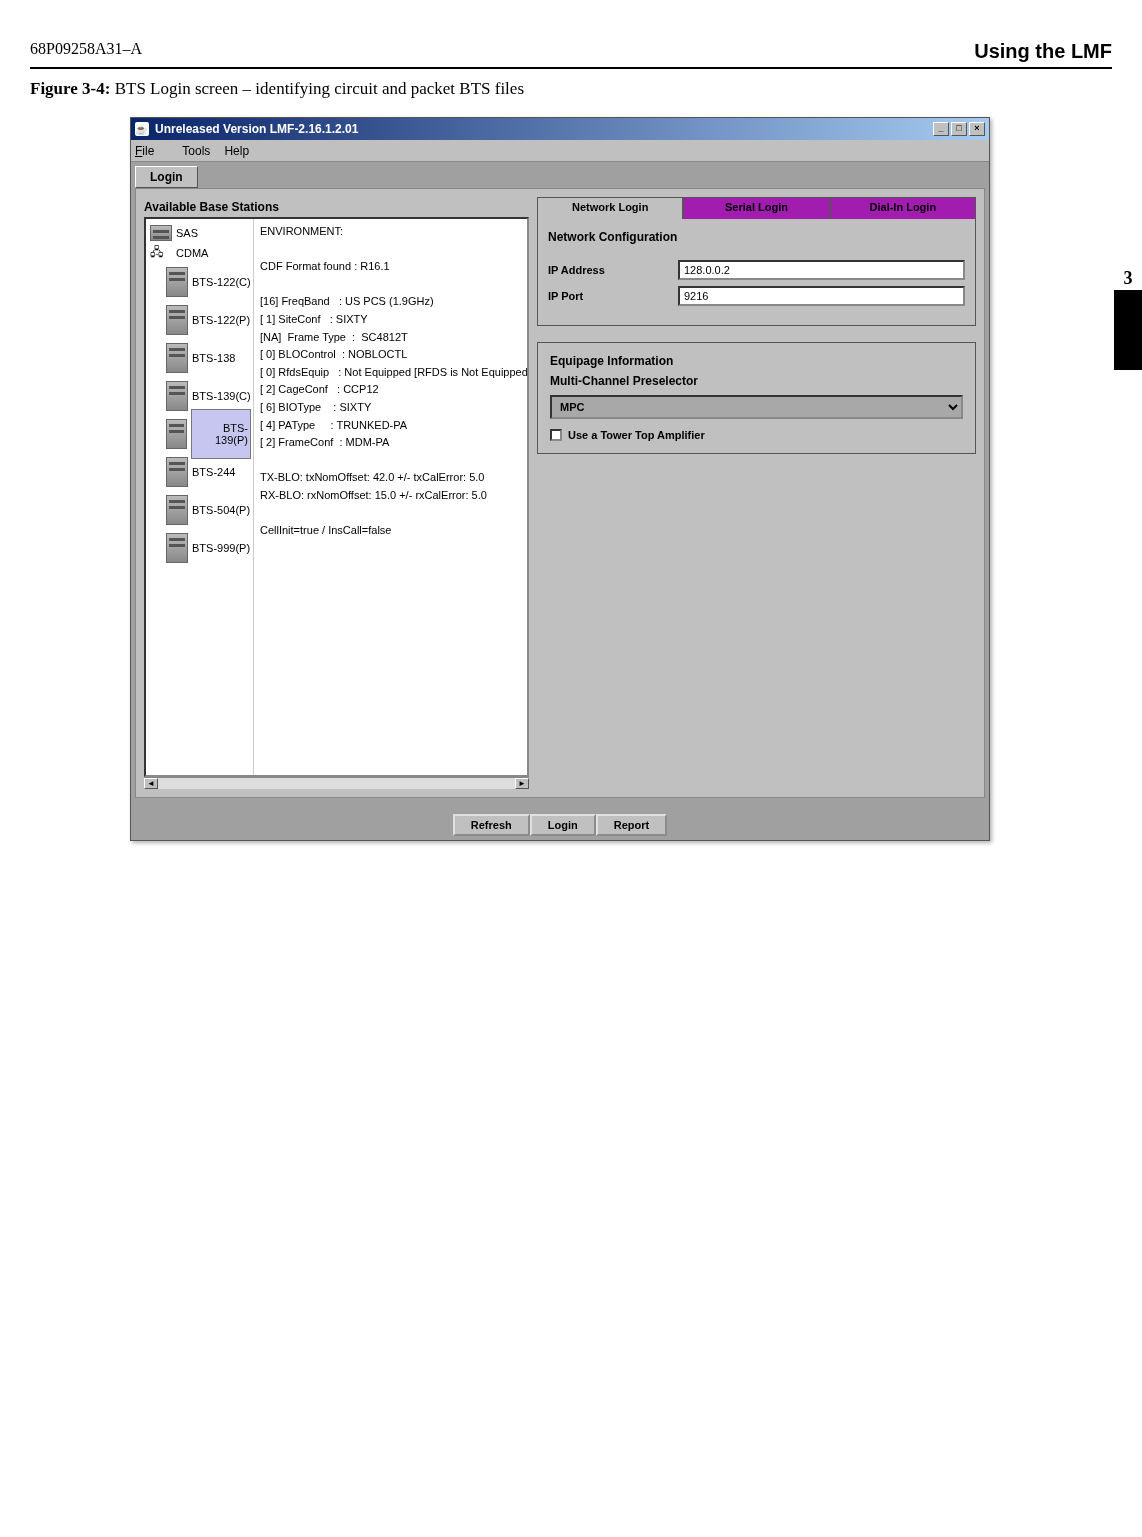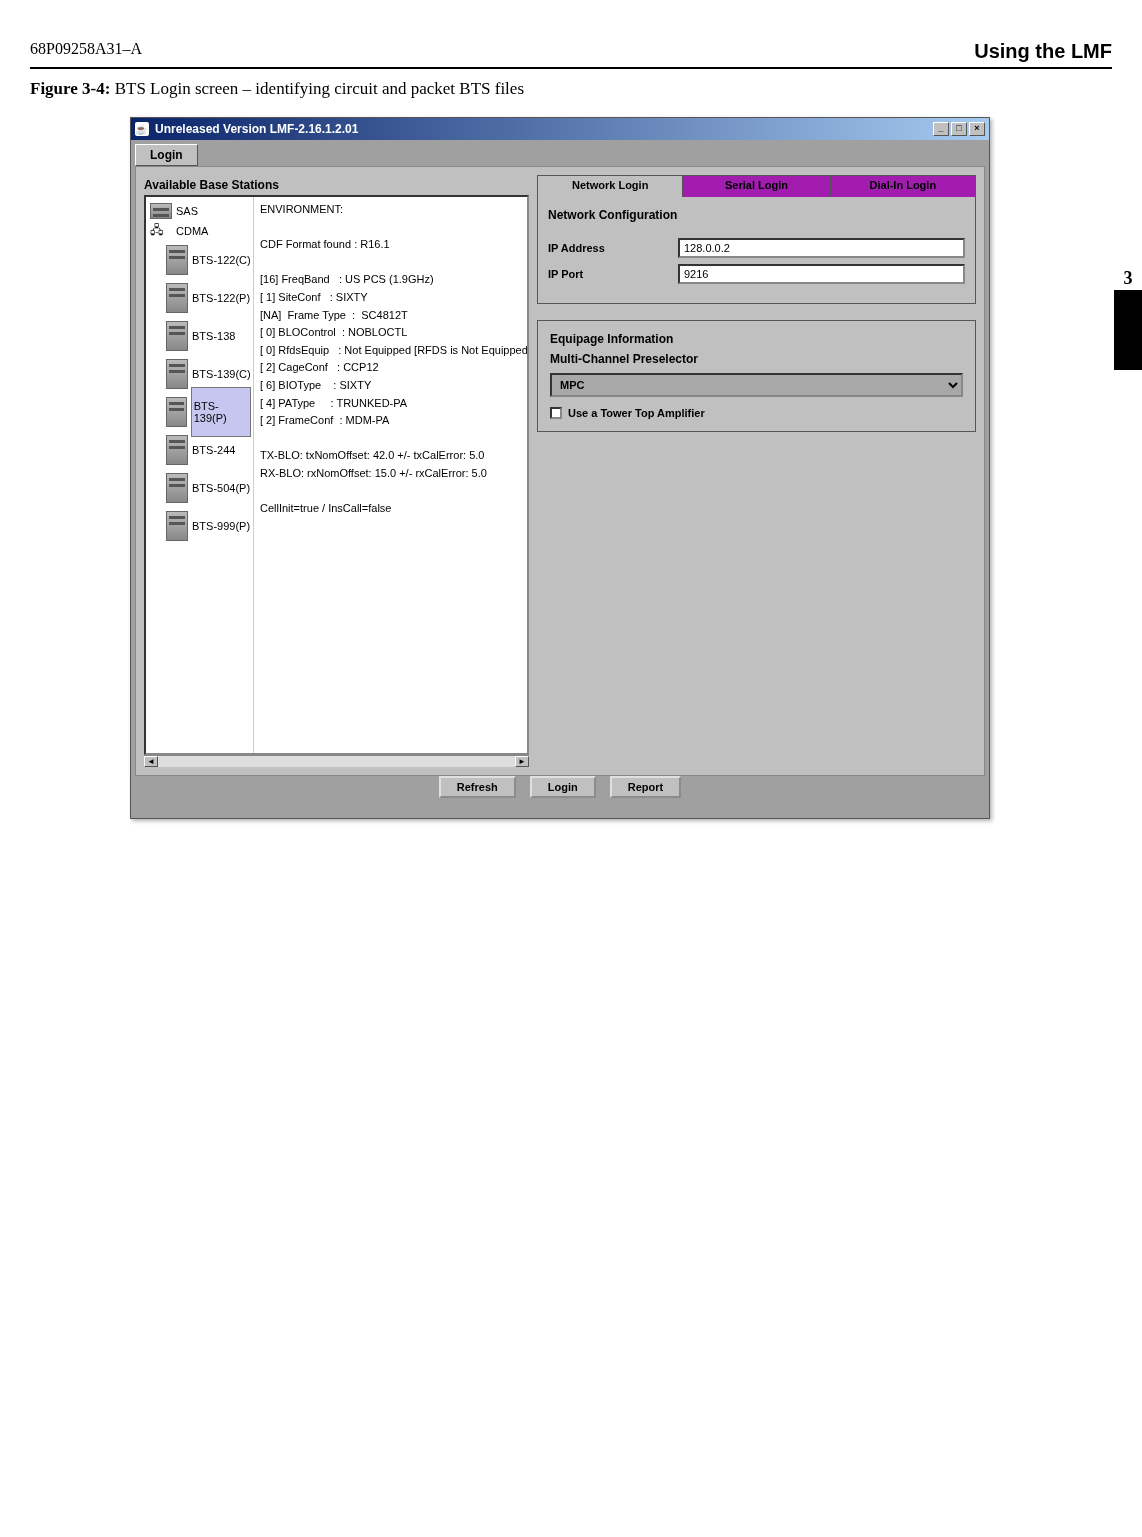--- a/index.html
+++ b/index.html
@@ -29,41 +29,41 @@
   .col-left { width:385px; display:flex; flex-direction:column; }
   .col-right { flex:1; }
   .panel-title { font-size:12px; font-weight:bold; margin:3px 0; }
   .tree-box { flex:1; border:2px inset #888; background:#fff; overflow:hidden; display:flex; }
   .tree-area { width:108px; border-right:1px solid #ccc; padding:4px 2px; font-size:11px; overflow:hidden; }
   .tree-item { display:flex; align-items:center; height:38px; gap:4px; }
   .tree-item.small { height:20px; }
   .tree-icon { width:22px; height:30px; background:linear-gradient(#bbb,#888); border:1px solid #666; position:relative; margin-left:18px; }
   .tree-icon::before, .tree-icon::after { content:""; position:absolute; left:2px; right:2px; height:3px; background:#555; top:4px; }
   .tree-icon::after { top:10px; }
-  .sel { background:#c6c6f0; border:1px solid #777; padding:12px 2px; }
+  .sel { background:#c6c6f0; border:1px solid #777; padding:12px 2px;text-align:right; }
   .tree-scroll { height:12px; background:#ddd; border-top:1px solid #888; display:flex; }
   .tree-scroll .arr { width:14px; background:#c0c0c0; border:1px solid #fff; border-right-color:#555; border-bottom-color:#555; font-size:8px; text-align:center; }
   .env-area { flex:1; padding:4px 6px; font-size:11px; line-height:1.6; white-space:pre; overflow:hidden; }
 
   .right-tabs { display:flex; height:22px; }
   .rtab { flex:1; background:#a21caf; border:1px solid #555; border-bottom:none; text-align:center; font-size:11px; font-weight:bold; padding-top:3px; }
   .rtab.active { background:#c0c0c0; }
   .net-panel { border:1px solid #555; border-top:none; background:#c0c0c0; padding:8px 10px 16px; font-size:11px; }
   .net-panel .row { display:flex; align-items:center; height:26px; }
   .net-panel .lbl { width:130px; font-weight:bold; }
   .net-panel input { flex:1; border:2px inset #888; background:#fff; height:20px; padding:0 4px; font-size:11px; }
   .btn { background:#c0c0c0; border:2px outset #e0e0e0; padding:3px 16px; font-size:11px; font-weight:bold; cursor:pointer; }
   .net-panel .ping-row { display:flex; justify-content:flex-end; padding:8px 4px 0 0; }
 
   .equip-panel { margin-top:16px; border:1px solid #555; background:#c0c0c0; padding:8px 12px 12px; font-size:11px; }
   .equip-panel select { width:100%; height:24px; background:#a8a8a8; border:2px inset #888; font-size:11px; font-weight:bold; padding-left:4px; margin:4px 0 10px; }
   .chk-row { display:flex; align-items:center; gap:6px; font-weight:bold; }
   .chk { width:12px; height:12px; border:2px inset #888; background:#fff; }
 
-  .bottom-btns { height:38px; display:flex; justify-content:center; align-items:flex-start; gap:14px; background:#a0a0a0; }
+  .bottom-btns { height:38px; display:flex; justify-content:center; align-items:flex-end; gap:0; background:#a0a0a0; }
 </style>
 </head>
 <body>
 
 <div class="page">
   <div class="hdr">
     <span>68P09258A31–A</span>
     <span class="hdr-right">Using the LMF</span>
   </div>
 
@@ -78,20 +78,25 @@
 
   <div class="ss-wrap">
     <div class="titlebar">
       <span class="java-icon">☕</span>
       <span>Unreleased Version LMF-2.16.1.2.01</span>
       <span class="spacer"></span>
       <span class="winbtn">_</span>
       <span class="winbtn">□</span>
       <span class="winbtn">×</span>
     </div>
+    <div class="menubar">
+      <span><u>F</u><span>ile</span></span>
+      <span>Tools</span>
+      <span>Help</span>
+    </div>
     <div class="client">
       <span class="tab-login">Login</span>
       <div class="login-body">
 
         <div class="col-left">
           <div class="panel-title">Available Base Stations</div>
           <div class="tree-box">
             <div class="tree-area">
               <div class="tree-item small">
                   <span class="tree-icon" style="height:16px;margin-left:2px;"></span>

